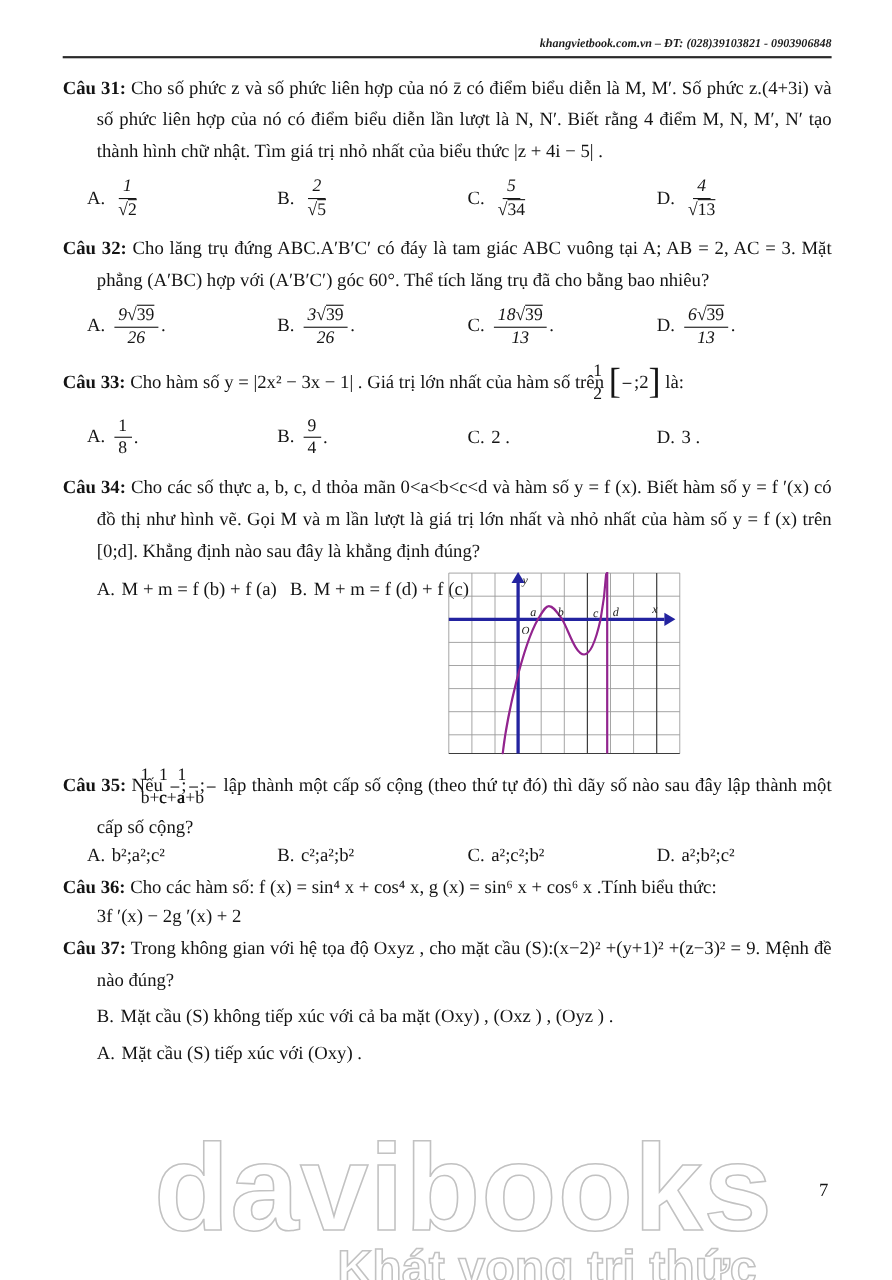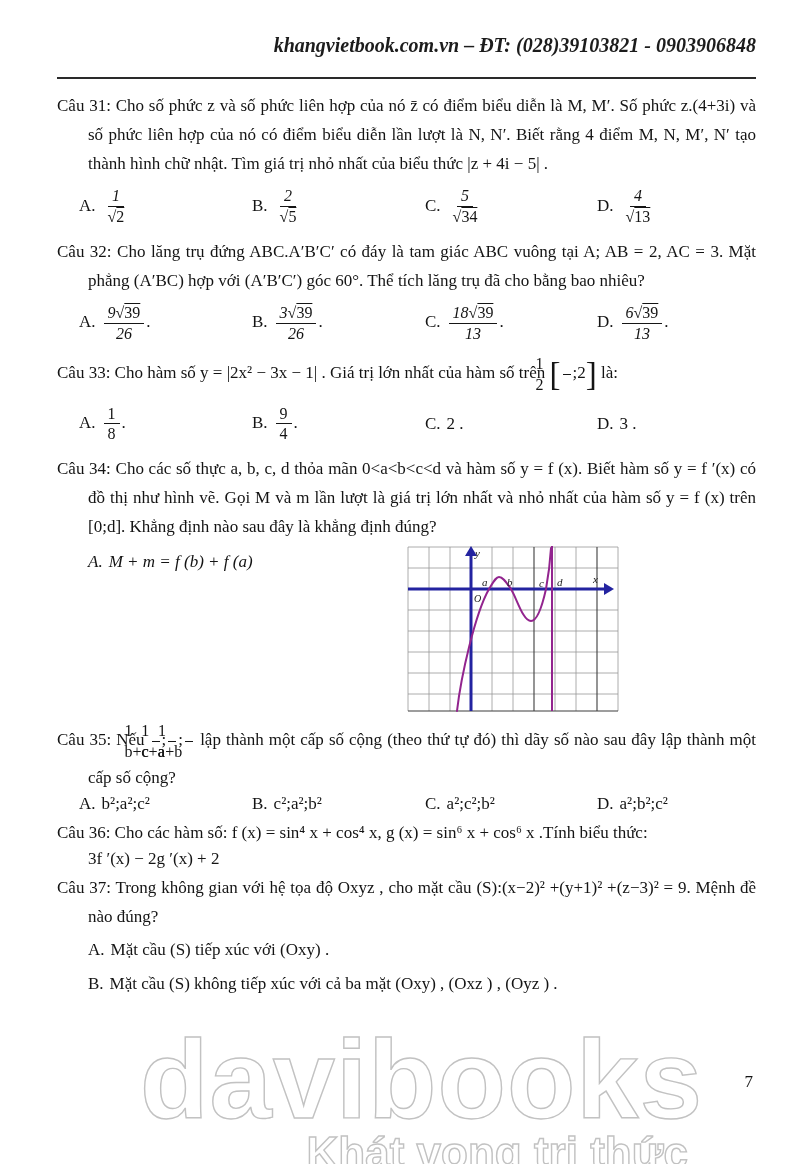--- a/index.html
+++ b/index.html
@@ -10,34 +10,34 @@
     font-family:"Liberation Serif", serif;
     font-size:17px; color:#141414;
     position:relative; overflow:hidden;
   }
   .page { padding:34px 55px 0 57px; position:relative; z-index:1; }
 
   
   .hdr {
     text-align:right;
     font-style:italic; font-weight:bold;
-    font-size:20px; color:#1c1c1c;
-    padding-bottom:20px;
+    font-size:11px; color:#1c1c1c;
+    padding-bottom:5px;
     border-bottom:2px solid #2a2a2a;
     margin-bottom:12px;
   }
 
   
   .q {
     text-align:justify;
     line-height:1.72;
     margin:3px 0 2px;
     padding-left:31px; text-indent:-31px;
   }
-  .qlab { font-weight:normal; }
+  .qlab { font-weight:bold; }
 
   
   .opts {
     display:grid;
     grid-template-columns:173px 173px 172px auto;
     padding-left:22px;
     margin:2px 0 4px;
     align-items:center;
   }
   .opts.tall { min-height:52px; }
@@ -55,21 +55,21 @@
   .frac .num { border-bottom:1.4px solid #161616; padding:0 4px 1px; }
   .frac .den { padding:1px 4px 0; }
   .frac.up .num, .frac.up .den { font-style:normal; }
   .sqsym { font-style:normal; }
   .rad { text-decoration:overline; font-style:normal; }
 
   .bigbr { font-size:33px; font-weight:400; vertical-align:middle; line-height:0.9; }
 
   
   .q34row { display:flex; align-items:flex-start; padding-left:31px; margin-top:4px; }
-  .q34opts { width:262px; display:flex; gap:12px; padding-top:6px;font-style:italic; }
+  .q34opts { width:262px; display:flex; gap:12px; padding-top:6px; }
   .graphbox { margin-left:57px; }
 
   
   .exprline { padding-left:31px; margin:2px 0 4px; }
 
   
   .optline { padding-left:31px; line-height:1.95; }
 
   
   .wm {
@@ -180,20 +180,21 @@
         <span class="olab">D.</span><span>3 .</span>
       </div>
     </div>
   </div>
 
   <div>
     <p class="q"><span class="qlab">Câu 34:</span> <span>Cho các số thực a, b, c, d thỏa mãn 0&lt;a&lt;b&lt;c&lt;d và hàm số y = f (x). Biết hàm số y = f ′(x) có đồ thị như hình vẽ. Gọi M và m lần lượt là giá trị lớn nhất và nhỏ nhất của hàm số y = f (x) trên [0;d]. Khẳng định nào sau đây là khẳng định đúng?</span></p>
     <div class="q34row">
       <div class="q34opts">
         <div class="opt"><span class="olab">A.</span><span>M + m = f (b) + f (a)</span></div>
+        <div class="opt"><span class="olab">B.</span><span>M + m = f (d) + f (c)</span></div>
       </div>
       <div class="graphbox">
         <svg width="212" height="166" viewBox="0 0 212 166">
 
           <g stroke="#989898" stroke-width="0.8">
             <line x1="1" y1="1" x2="1" y2="165"></line>
               <line x1="22" y1="1" x2="22" y2="165"></line>
             <line x1="43" y1="1" x2="43" y2="165"></line>
               <line x1="64" y1="1" x2="64" y2="165"></line>
             <line x1="85" y1="1" x2="85" y2="165"></line>
@@ -260,22 +261,22 @@
     </div>
   </div>
 
   <div>
     <p class="q"><span class="qlab">Câu 36:</span> <span>Cho các hàm số: f (x) = sin⁴ x + cos⁴ x, g (x) = sin⁶ x + cos⁶ x .Tính biểu thức:</span></p>
     <div class="exprline">3f ′(x) − 2g ′(x) + 2</div>
   </div>
 
   <div>
     <p class="q"><span class="qlab">Câu 37:</span> <span>Trong không gian với hệ tọa độ Oxyz , cho mặt cầu (S):(x−2)² +(y+1)² +(z−3)² = 9. Mệnh đề nào đúng?</span></p>
+    <div class="optline"><span class="olab">B.</span><span>Mặt cầu (S) không tiếp xúc với cả ba mặt (Oxy) , (Oxz ) , (Oyz ) .</span></div>
     <div class="optline"><span class="olab">A.</span><span>Mặt cầu (S) tiếp xúc với (Oxy) .</span></div>
-    <div class="optline"><span class="olab">B.</span><span>Mặt cầu (S) không tiếp xúc với cả ba mặt (Oxy) , (Oxz ) , (Oyz ) .</span></div>
   </div>
 
 </div>
 
 <div class="wm">
   <div class="wm-main">davibooks</div>
   <div class="wm-sub">Khát vọng tri thức</div>
 </div>
 <div class="pagenum">7</div>
 

